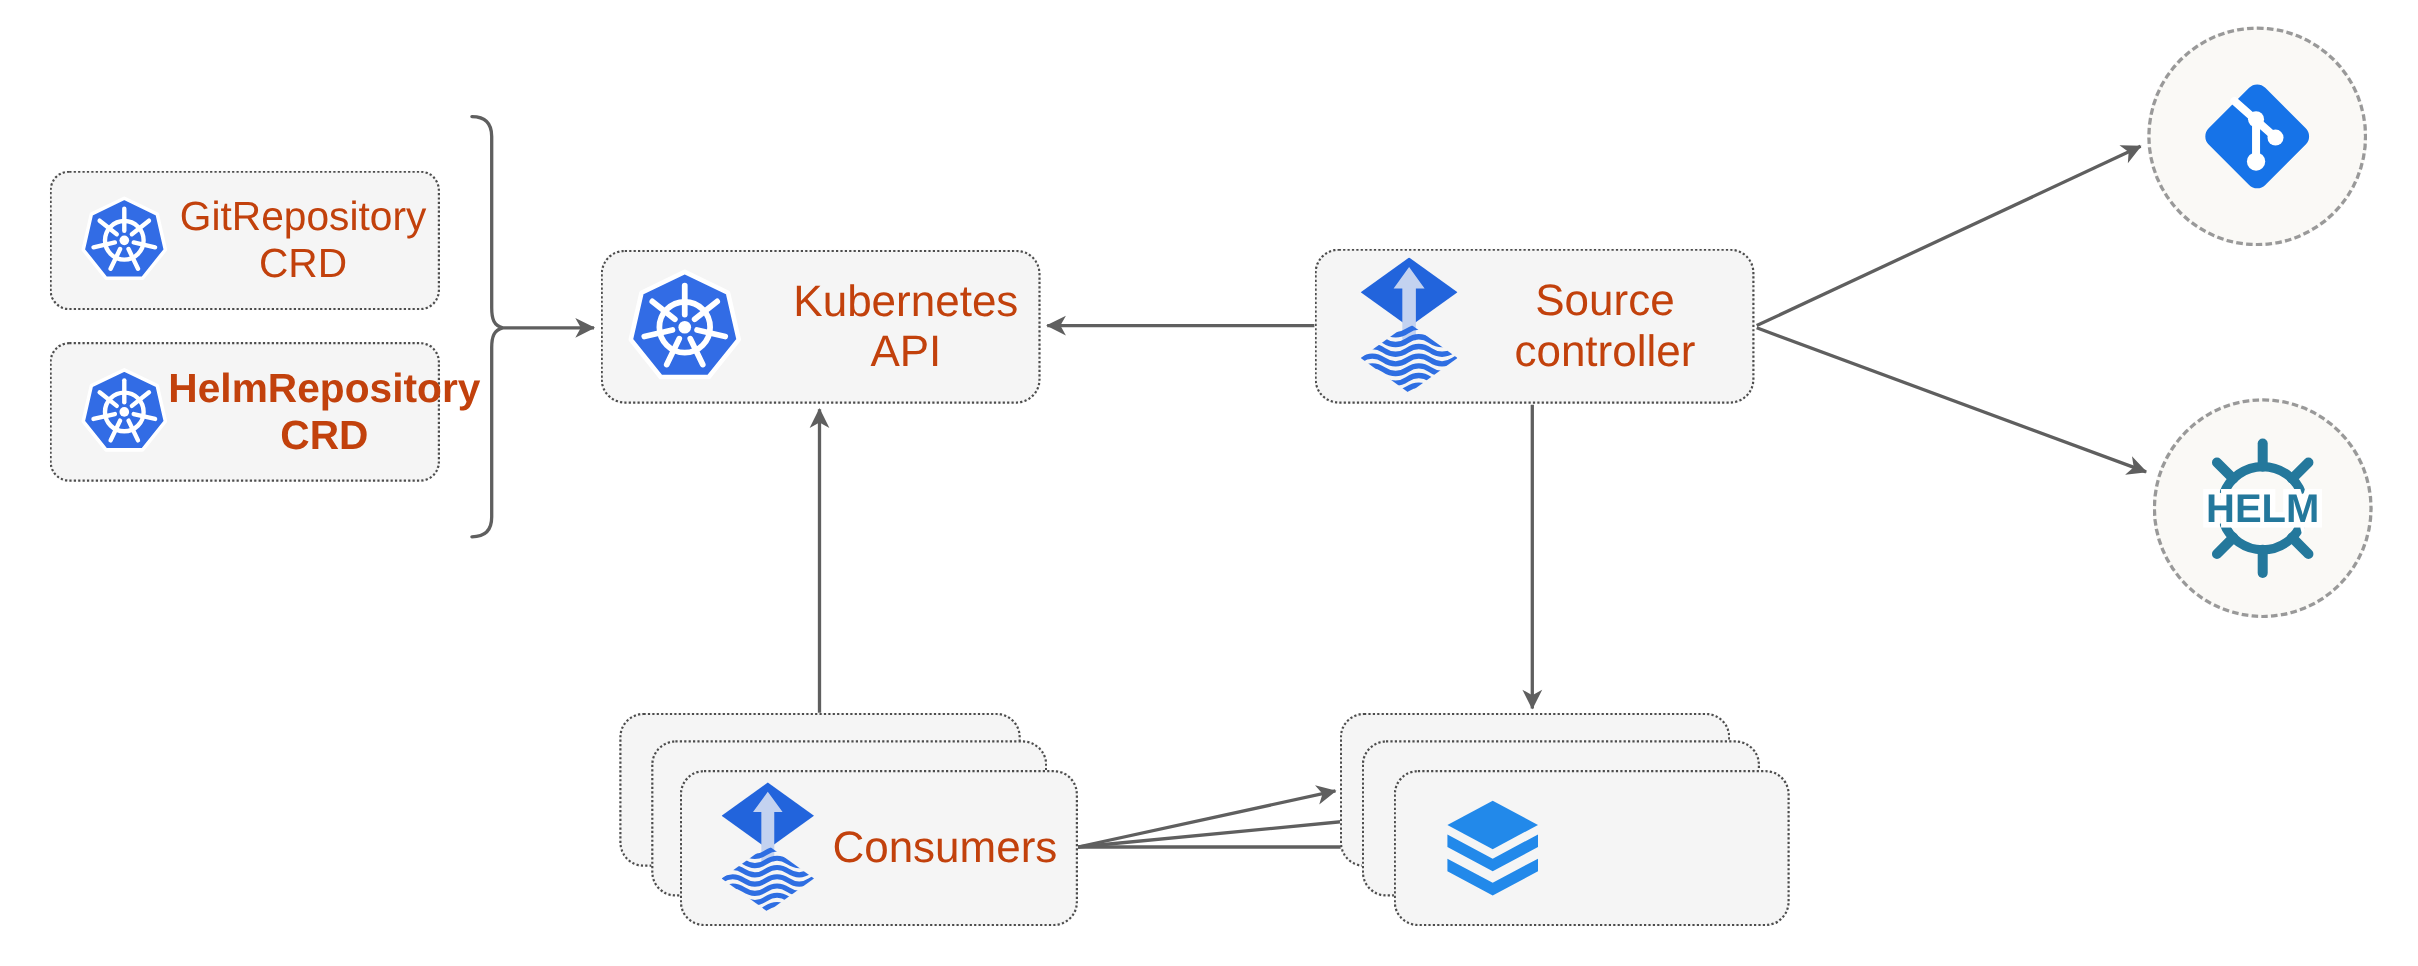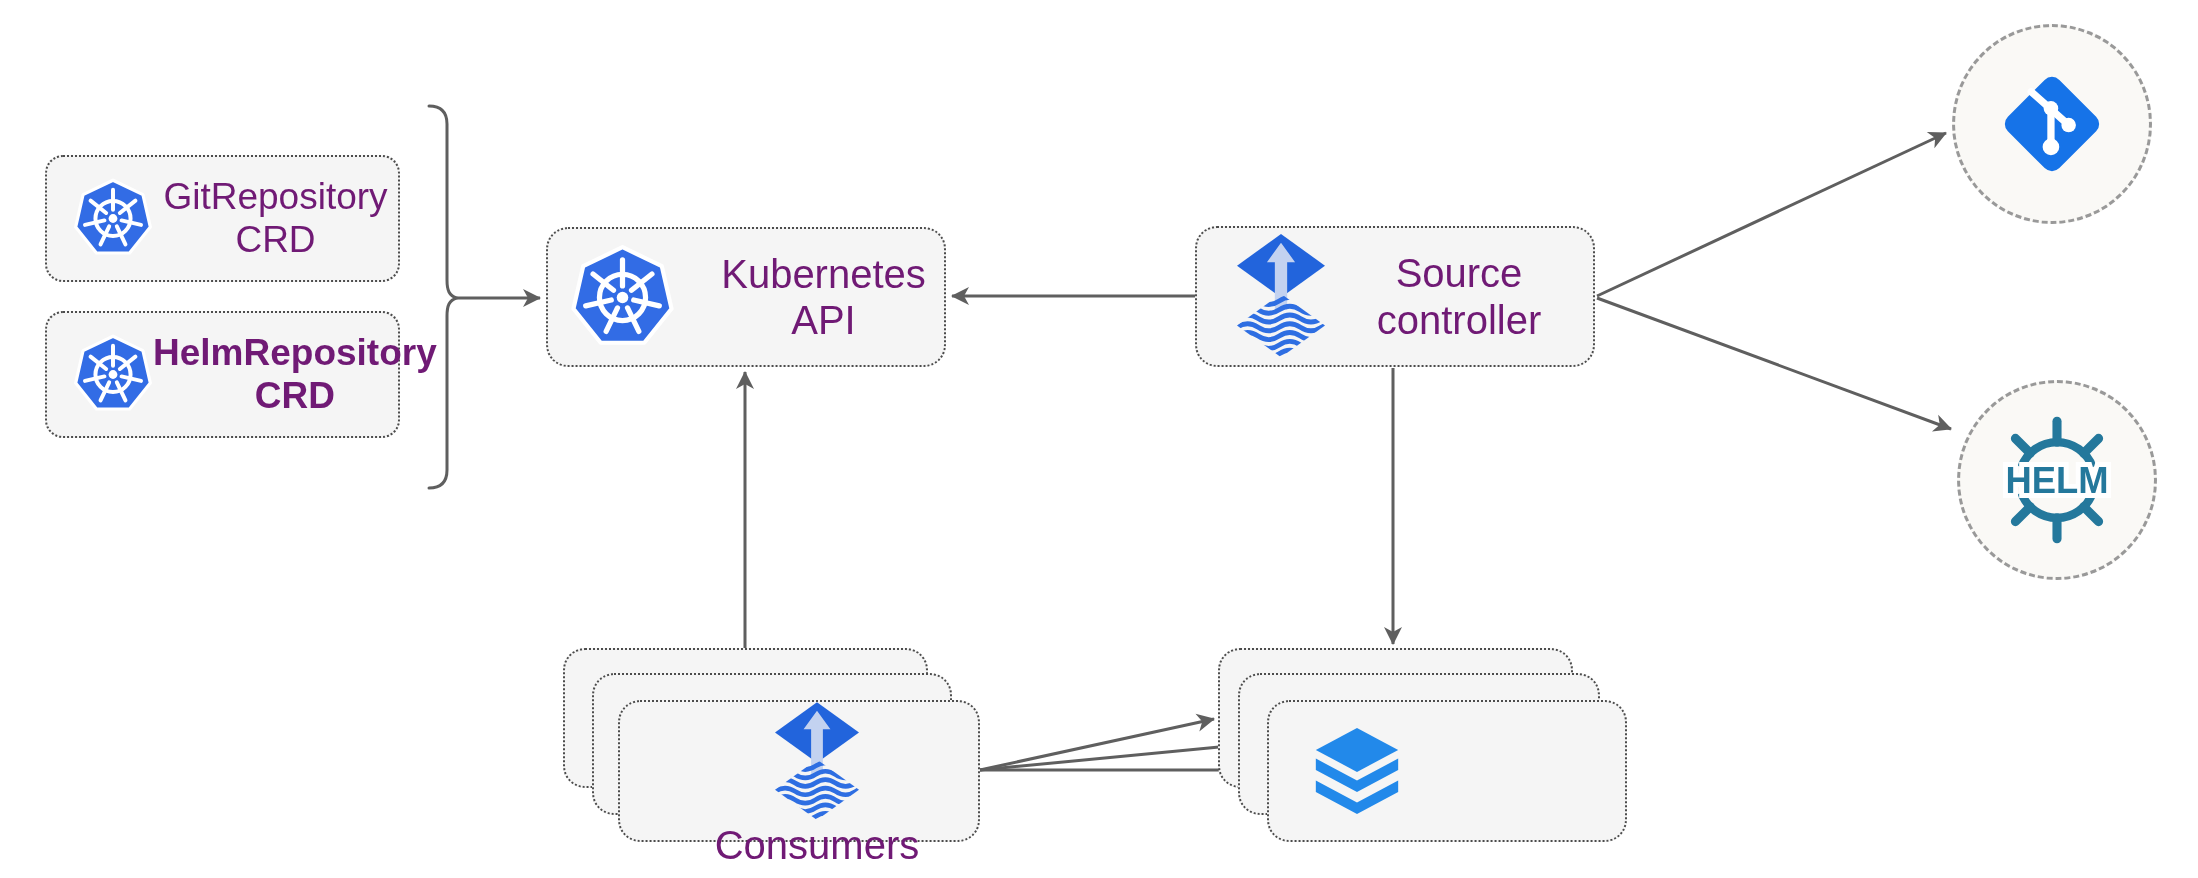--- a/index.html
+++ b/index.html
@@ -6,21 +6,21 @@
   .canvas{
     position:relative;width:2198px;height:878px;background:#ffffff;
     font-family:"Liberation Sans",sans-serif;overflow:hidden;
   }
   svg.edges{position:absolute;left:0;top:0;width:2198px;height:878px;}
   .box{
     position:absolute;background:#f5f5f5;border:2px dotted #4c4c4c;
     border-radius:22px;box-sizing:border-box;
   }
   .node-content{display:flex;align-items:center;height:100%;box-sizing:border-box;}
-  .label{flex:1;text-align:center;color:#701a75;line-height:1.16;}
+  .label{flex:1;text-align:center;color:#c2410c;line-height:1.16;}
   .lbl-lg{font-size:40px;}
   .lbl-md{font-size:37px;}
   .icon{display:flex;align-items:center;justify-content:center;flex:0 0 auto;}
   .circle{
     position:absolute;background:#faf9f6;border:3px dashed #999999;border-radius:50%;
     display:flex;align-items:center;justify-content:center;box-sizing:border-box;
   }
 </style>
 </head>
 <body>
@@ -149,21 +149,21 @@
       <div class="label lbl-lg">
         <div>Source</div>
         <div>controller</div>
       </div>
     </div>
   </div>
 
   <div class="box" style="left:563px;top:648px;width:365px;height:140px;"></div>
   <div class="box" style="left:592px;top:673px;width:360px;height:142px;"></div>
   <div class="box" style="left:618px;top:700px;width:362px;height:142px;">
-    <div class="node-content" style="padding-left:36px;flex-direction:column;">
+    <div class="node-content" style="padding-left:36px;">
       <span class="icon">
         <svg width="84" height="120" viewBox="0 0 100 142">
           <polygon points="50,0 100,36 50,72 0,36" fill="#2264dc"></polygon>
           <path d="M50,10 L66,32 L57,32 L57,86 L43,86 L43,32 L34,32 Z" fill="#c3d2f0"></path>
           <clipPath id="fluxclip-co">
               <polygon points="50,68 100,104 50,140 0,104"></polygon>
             </clipPath>
           <g clip-path="url(#fluxclip-co)" stroke="#2e6ee2" stroke-width="5.5" fill="none" stroke-linecap="round">
             <path d="M0,76 q 12,-8 24,0 t 24,0 t 24,0 t 24,0 t 24,0"></path>
             <path d="M0,86 q 12,-8 24,0 t 24,0 t 24,0 t 24,0 t 24,0"></path>
@@ -201,21 +201,21 @@
           <line x1="30" y1="19" x2="66" y2="51"></line>
           <line x1="49" y1="37" x2="49" y2="72"></line>
         </g>
         <circle cx="49" cy="35" r="7" fill="#ffffff"></circle>
         <circle cx="66" cy="51" r="7" fill="#ffffff"></circle>
         <circle cx="49" cy="72" r="8" fill="#ffffff"></circle>
       </svg>
     </span>
   </div>
 
-  <div class="circle" style="left:1957px;top:380px;width:200px;height:200px;">
+  <div class="circle" style="left:1957px;top:362px;width:200px;height:200px;">
     <span class="icon">
       <svg width="140" height="140" viewBox="0 0 100 100">
         <g stroke="#24789c" stroke-width="6" fill="none">
           <path d="M24.6,40.8 A27,27 0 0 1 75.4,40.8"></path>
           <path d="M24.6,59.2 A27,27 0 0 0 75.4,59.2"></path>
         </g>
         <g stroke="#24789c" stroke-width="6.5" stroke-linecap="round">
           <line x1="50" y1="23" x2="50" y2="8"></line>
           <line x1="69.1" y1="30.9" x2="79.7" y2="20.3"></line>
           <line x1="30.9" y1="30.9" x2="20.3" y2="20.3"></line>

